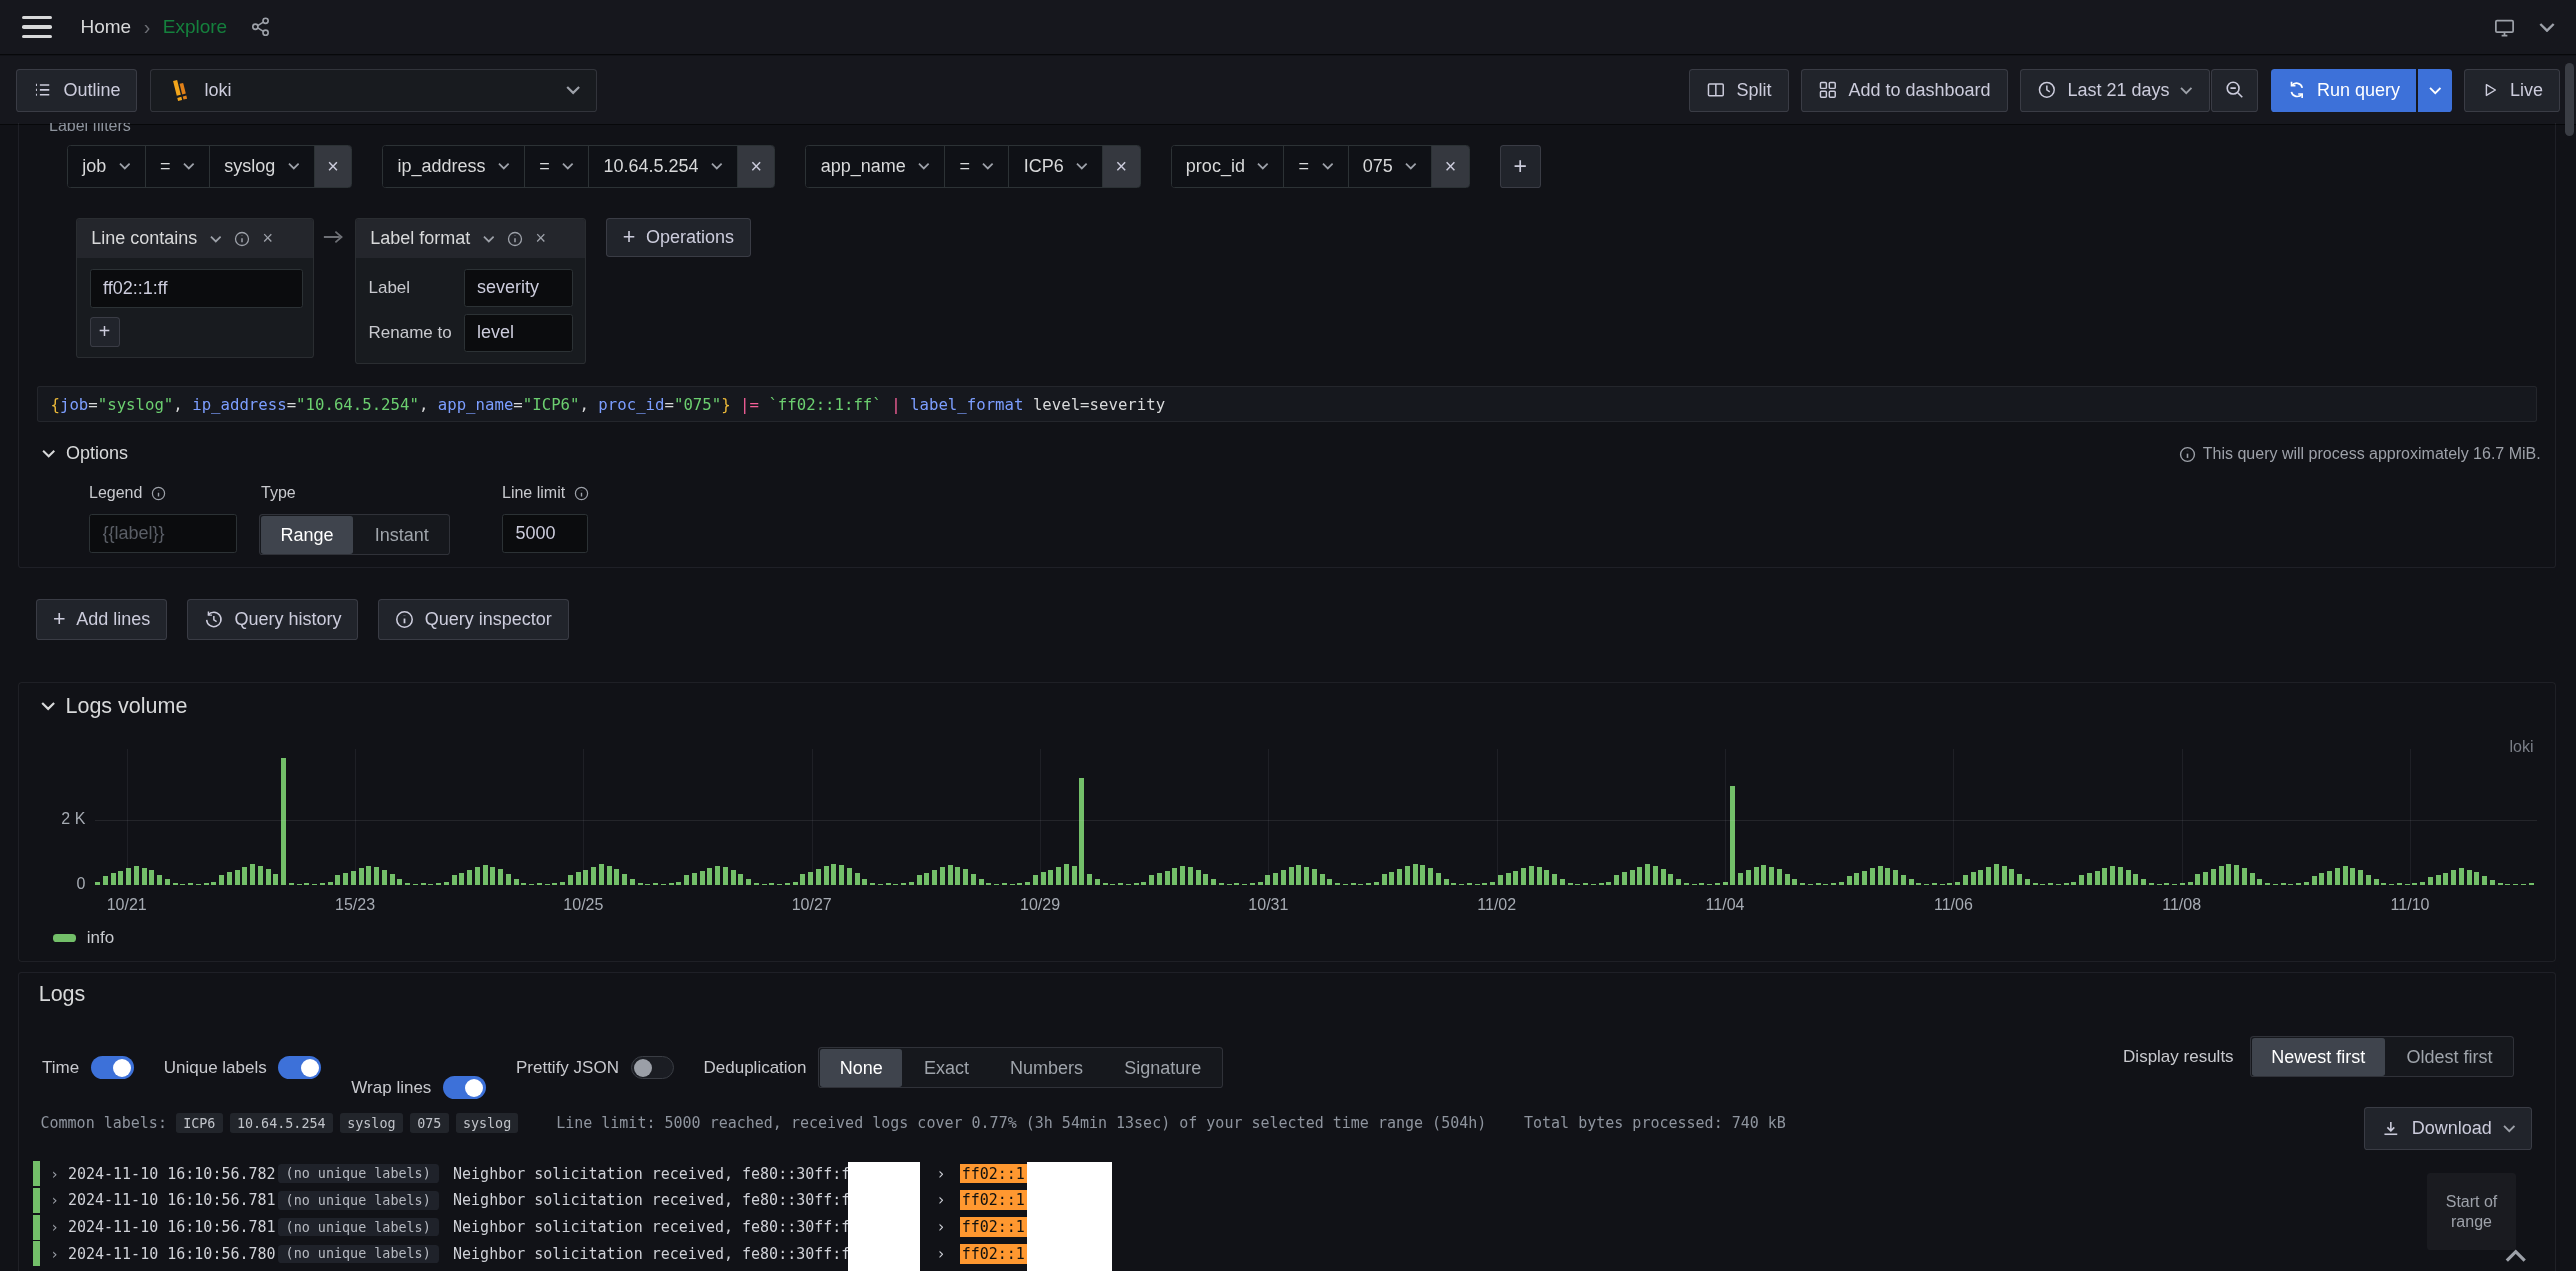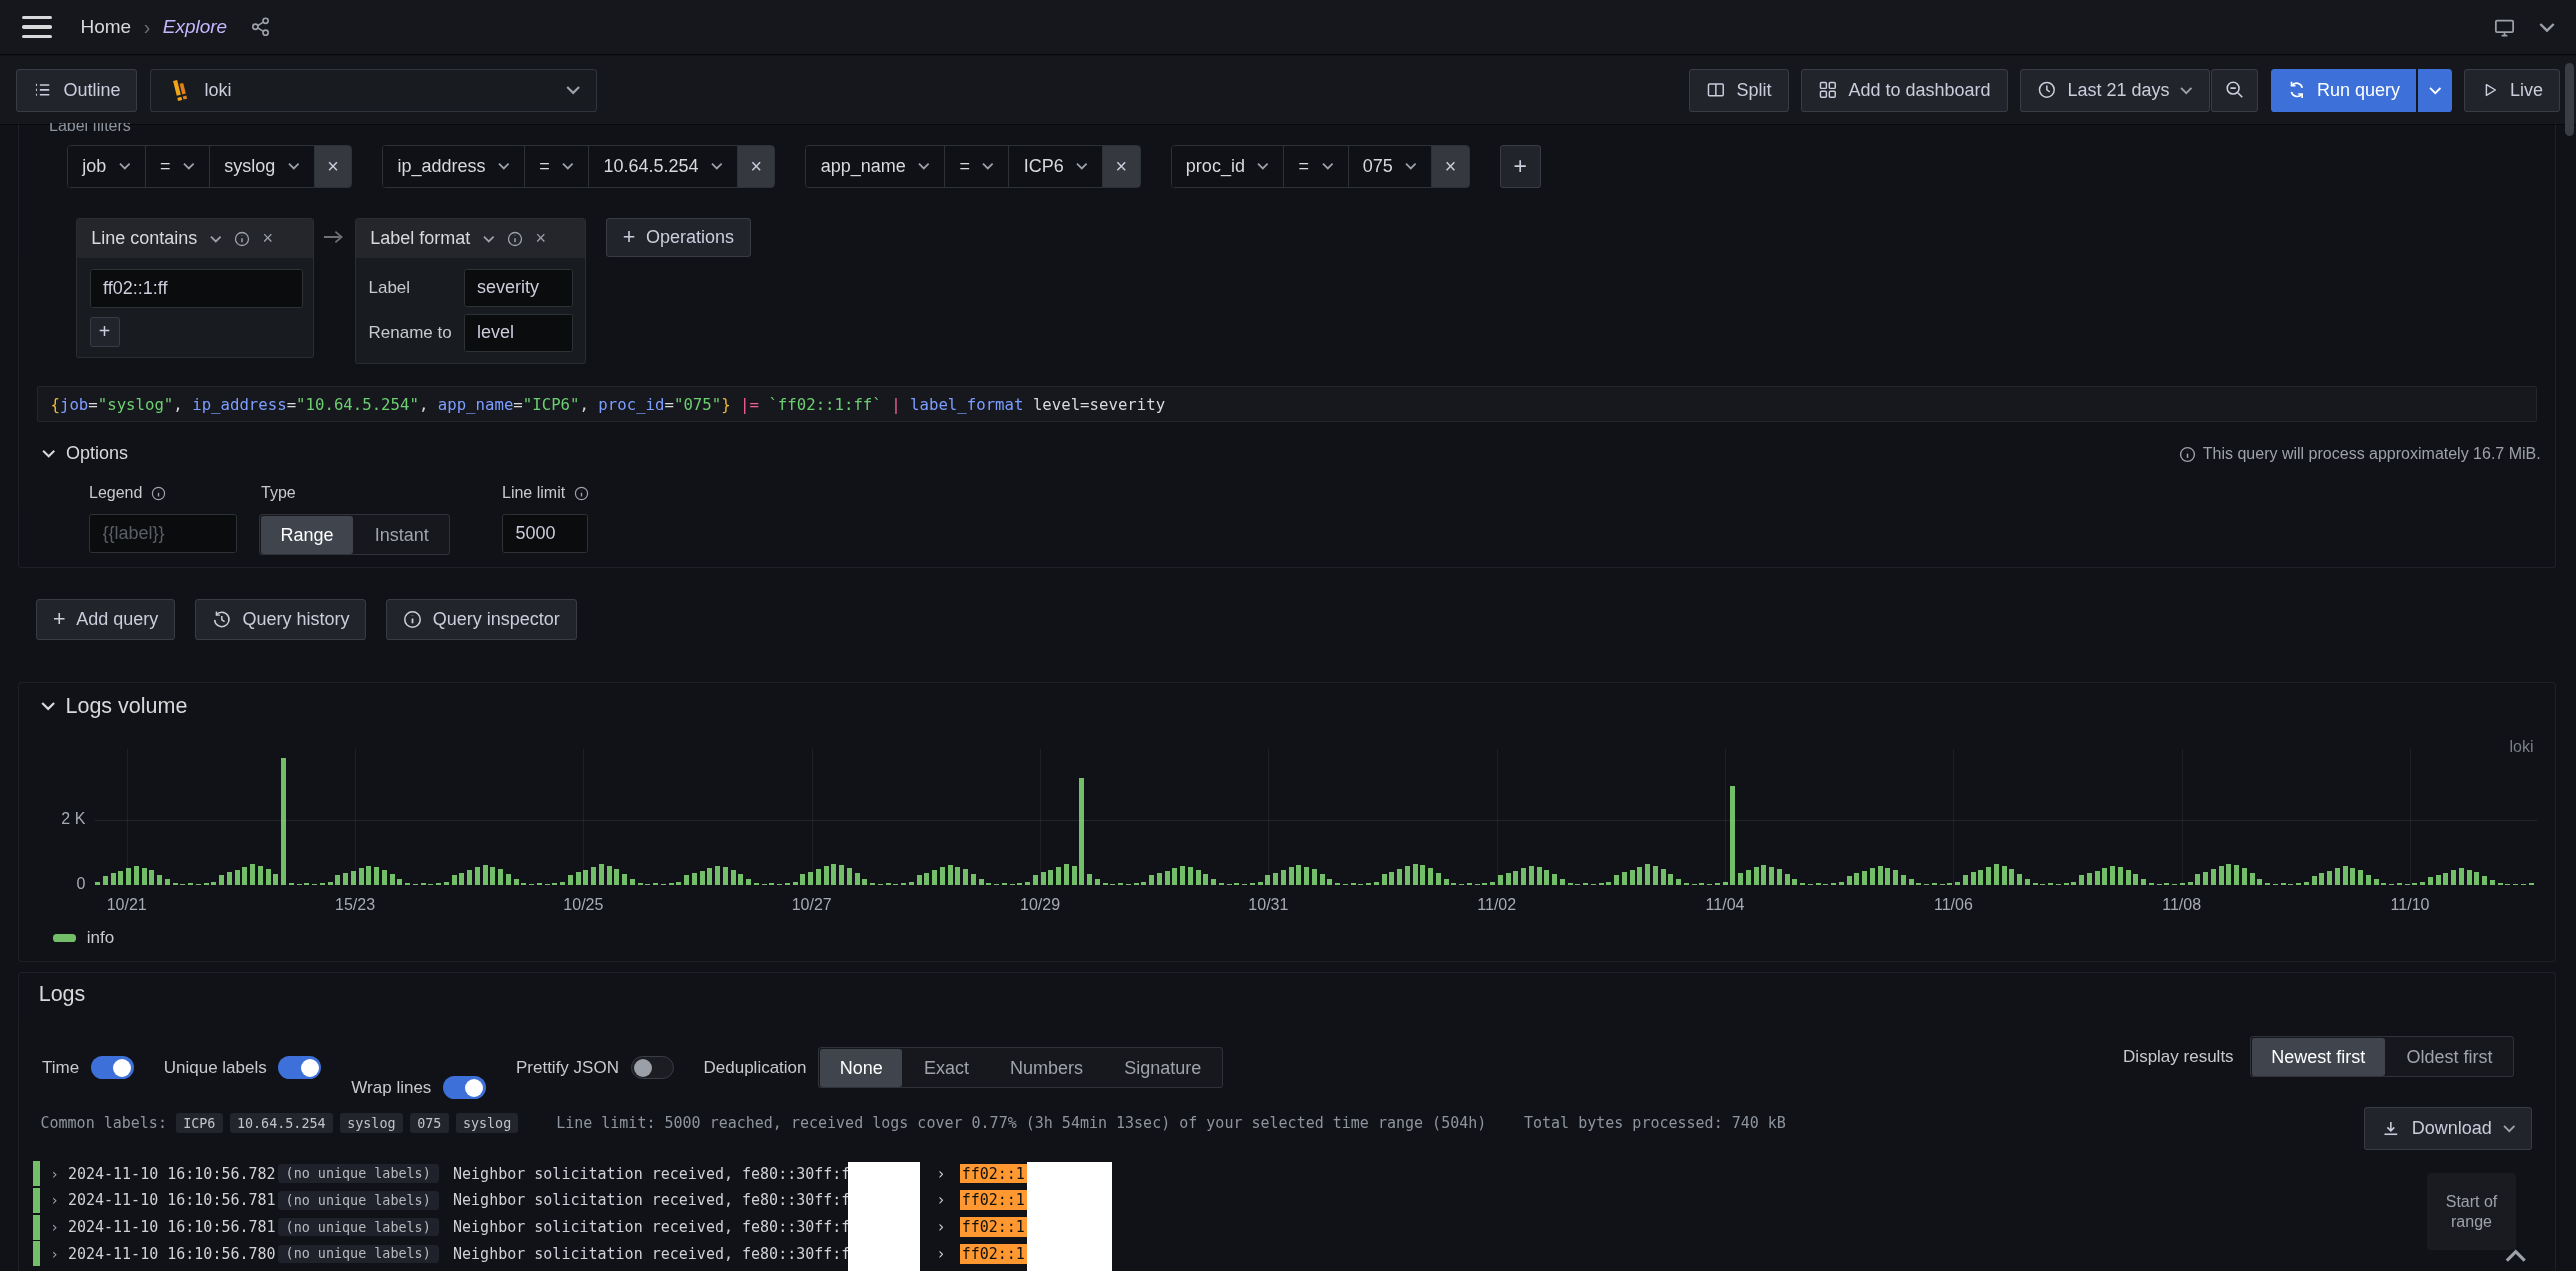--- a/index.html
+++ b/index.html
@@ -7,21 +7,21 @@
   body { font-family:"Liberation Sans", sans-serif; }
   .screen { position:relative; width:2576px; height:1272px; background:#111217; color:#ccccdc; overflow:hidden; }
   svg { display:block; }
   .mono { font-family:"DejaVu Sans Mono", monospace; }
 
   
   .topnav { position:absolute; left:0; top:0; width:2576px; height:55px; background:#16171d; border-bottom:0.9px solid #07080a; display:flex; align-items:center; padding:0 21.5px; }
   .burger { width:30px; height:21.5px; display:flex; flex-direction:column; justify-content:space-between; cursor:pointer; margin-right:29px; }
   .burger span { height:3.1px; background:#d8d9da; border-radius:1.8px; }
   .crumb { font-size:19px; color:#d8d9da; }
-  .crumb.dim { color:#c4b5fd;font-style:italic; }
+  .crumb.dim { color:#15803d; }
   .crumb-sep { color:#6e7076; margin:0 12.5px; font-size:19.7px; }
   .nav-icon { color:#9da1a9; margin-left:23px; }
   .topnav-right { margin-left:auto; display:flex; align-items:center; gap:23px; color:#9da1a9; }
 
   
   .toolbar { position:absolute; left:0; top:56px; width:2576px; height:69px; background:#16171d; border-bottom:0.9px solid #07080a; display:flex; align-items:center; padding:0 16px; gap:12.5px; }
   .btn { display:inline-flex; align-items:center; gap:10.7px; height:43px; padding:0 16px; background:#21242b; border:0.9px solid rgba(204,204,220,0.15); border-radius:3.6px; font-size:18px; color:#ccccdc; cursor:pointer; white-space:nowrap; }
   .btn .chev { color:#9da1a9; }
   .btn.icon-only { padding:0 11.6px; }
   .ds-picker { width:447px; justify-content:flex-start; background:#181b1f; }
@@ -457,21 +457,21 @@
           <path d="M8 7.2v4" stroke-width="1.5"></path>
           <path d="M8 4.6v.2" stroke-width="2"></path>
         </svg>
       <span>This query will process approximately 16.7 MiB.</span>
     </div>
   </div>
 
   <div class="actions-row">
     <button class="btn">
       <span style="font-size:21.5px;">+</span>
-      <span>Add query</span>
+      <span>Add lines</span>
     </button>
     <button class="btn">
       <svg width="19.7" height="19.7" viewBox="0 0 20 20" fill="none" stroke="currentColor" stroke-width="1.5">
           <path d="M4.3 5A7.3 7.3 0 1 1 2.7 10"></path>
           <path d="M4.5 1.6v3.6h3.6"></path>
           <path d="M10 6.2V10l2.8 1.8"></path>
         </svg>
       <span>Query history</span>
     </button>
     <button class="btn">

